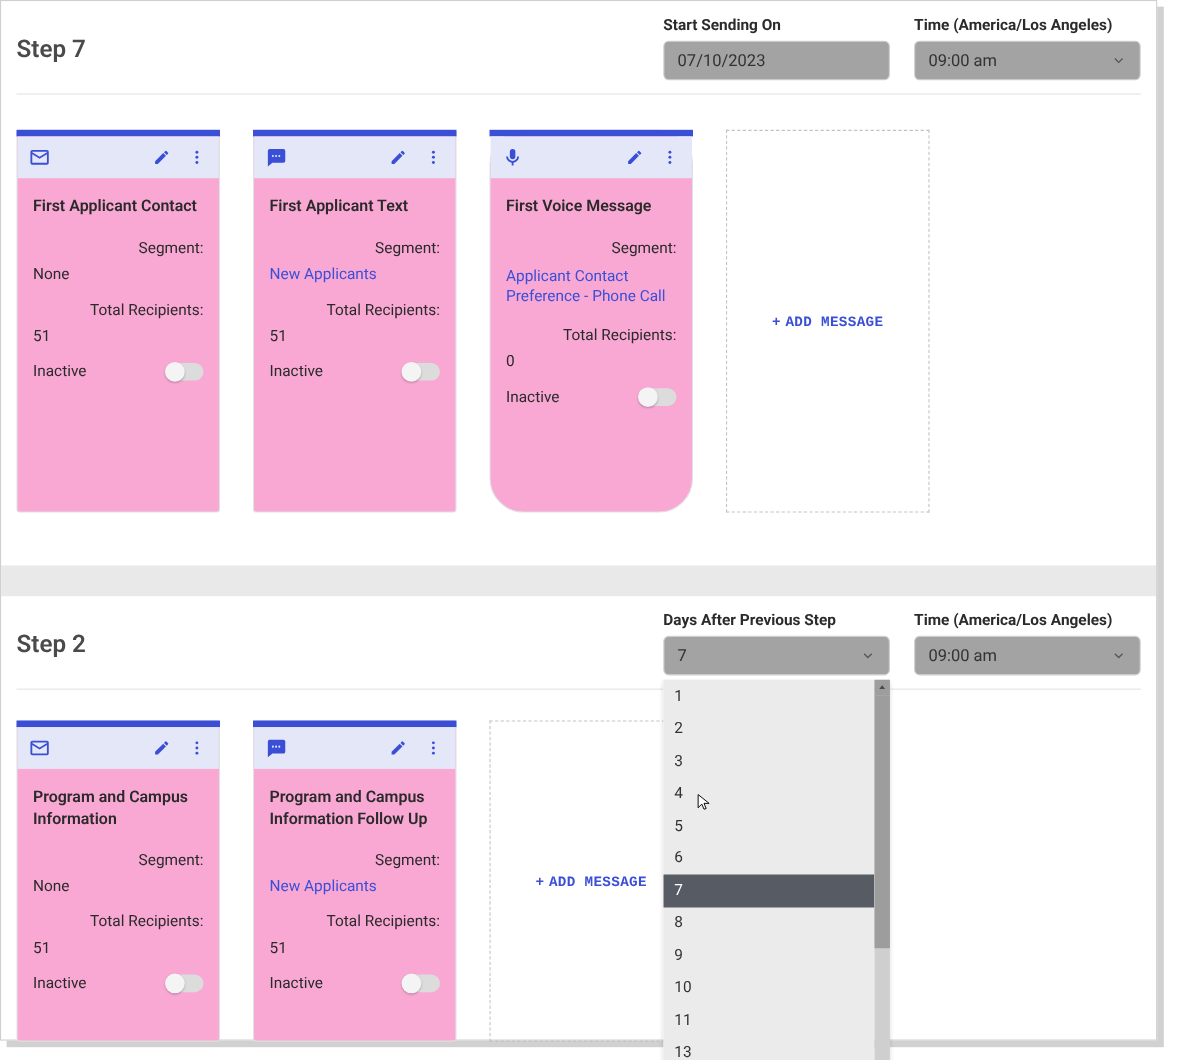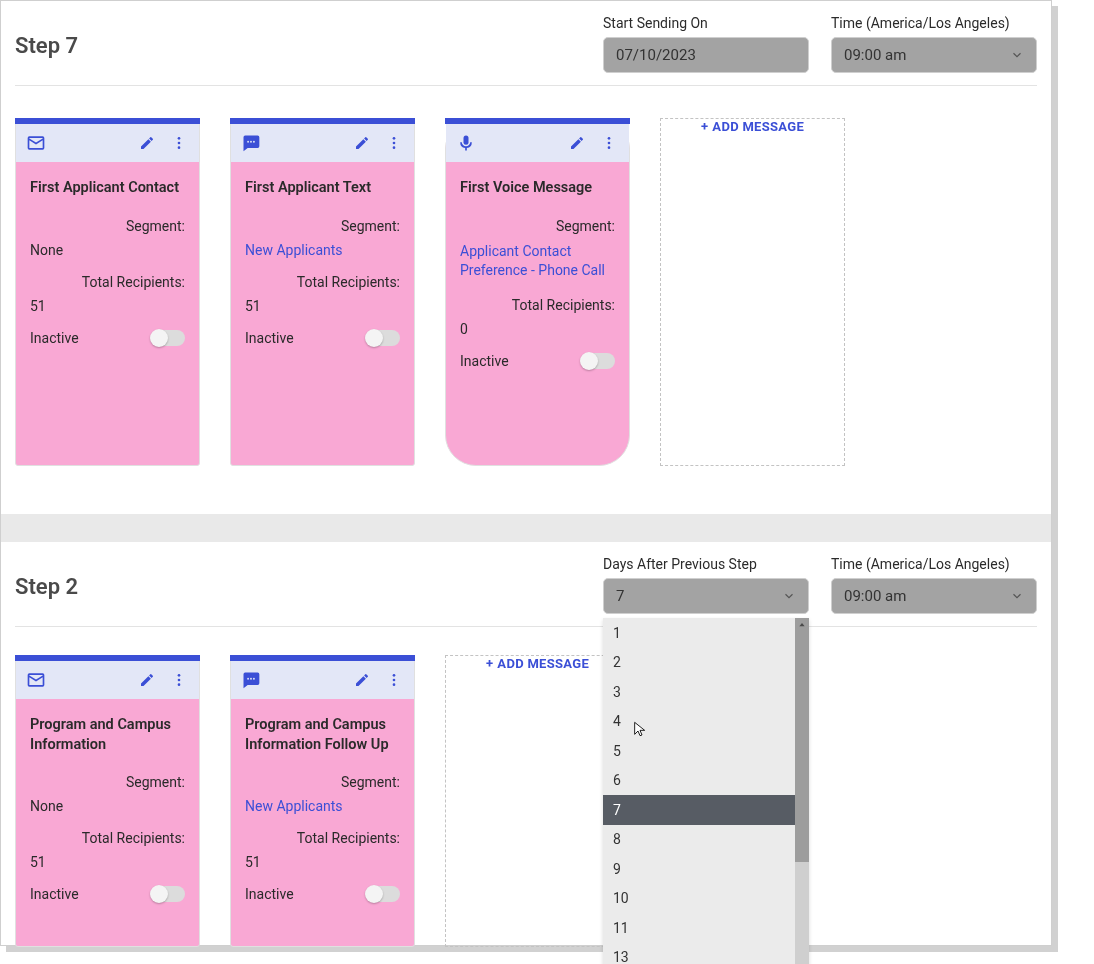--- a/index.html
+++ b/index.html
@@ -37,21 +37,21 @@
     .step-header.tight { margin-bottom: 28px; }
     .step-title {
       color: #4a4a4a;
       font-size: 22px;
       font-weight: 600;
       padding-top: 18px;
     }
     .sched-group { display: flex; gap: 22px; }
     .sched-col { display: flex; flex-direction: column; gap: 6px; }
     .sched-col.relpos { position: relative; }
-    .sched-label { color: #2b2b2b; font-size: 14px; font-weight: 400; }
+    .sched-label { color: #2b2b2b; font-size: 14px; font-weight: 700; }
     .input-box {
       height: 36px;
       border: 1px solid #cfcfcf;
       border-radius: 5px;
       padding: 0 12px;
       font-size: 15px;
       color: #333;
       display: flex;
       align-items: center;
       justify-content: space-between;
@@ -107,24 +107,25 @@
       width: 18px; height: 18px;
       background: #f4f4f4;
       border-radius: 50%;
       top: -1px; left: -1px;
       box-shadow: 0 1px 2px rgba(0,0,0,0.25);
     }
     .add-card {
       width: 185px;
       border: 1px dashed #c3c3c3;
       display: flex;
-      align-items: flex-start;
+      align-items: center;
       justify-content: center;
       min-height: 292px;
       cursor: pointer;
+      font-family: Liberation Mono, monospace;
     }
     .add-label { color: #3b4fd6; font-size: 13px; font-weight: 700; letter-spacing: 0.3px; }
     .plus-text { font-weight: 700; margin-right: 4px; }
     .voice-card { height: 348px; border-radius: 31px; }
     .dropdown-panel {
       position: absolute;
       top: 62px;
       left: 0;
       width: 206px;
       height: 432px;

